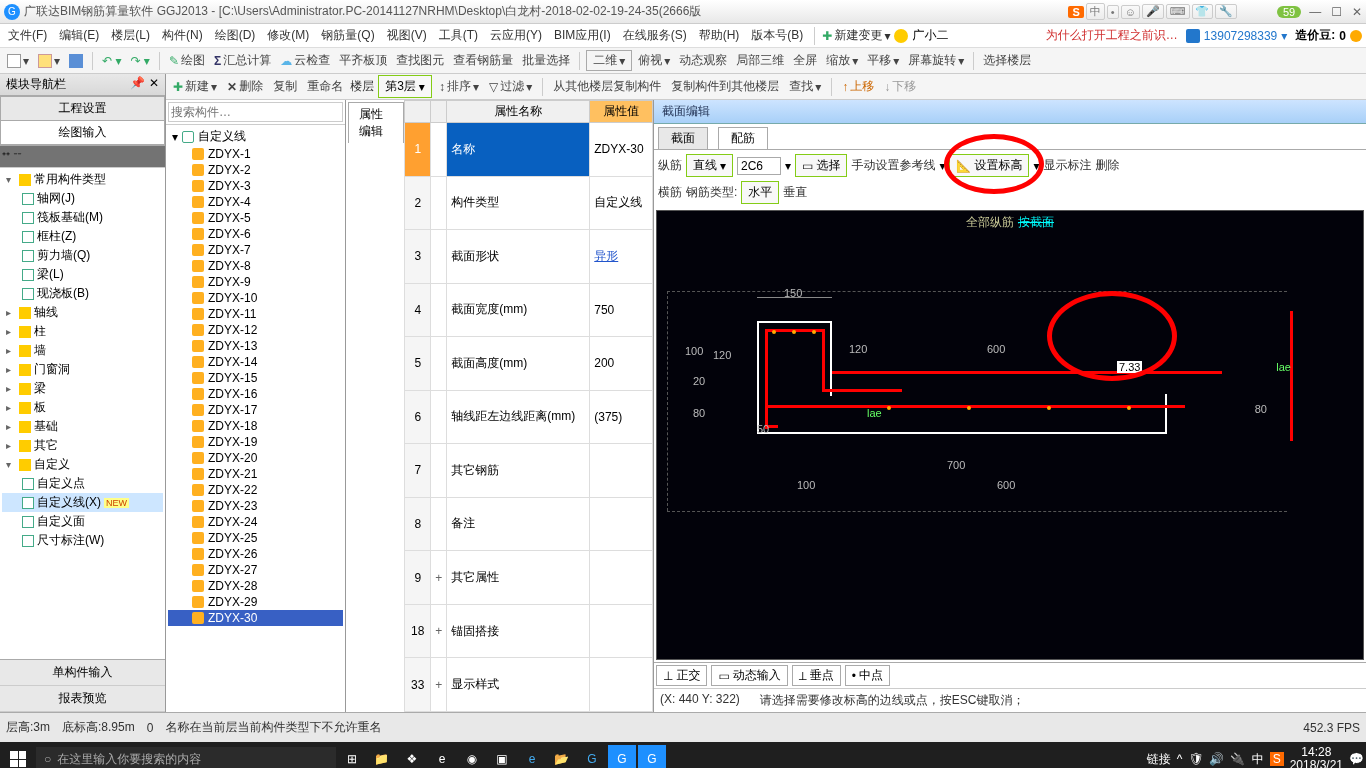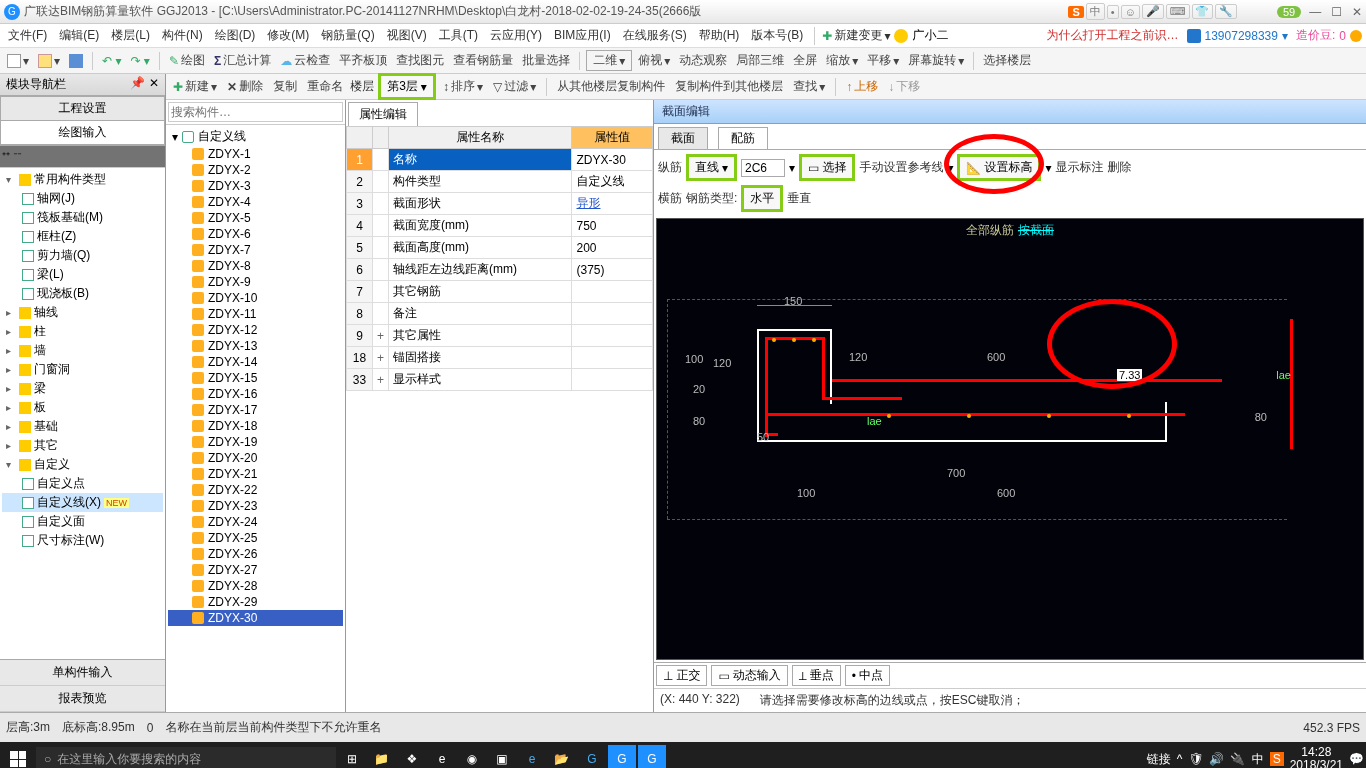--- a/index.html
+++ b/index.html
@@ -15,21 +15,21 @@
 .badge59 { background: #7fc241; color: #fff; border-radius: 6px; padding: 0 6px; font-size: 11px; margin-left: 40px; }
 
 .menubar { height: 24px; background: #fff; display: flex; align-items: center; padding: 0 4px; border-bottom: 1px solid #ddd; gap: 4px; }
 .menubar .mitem { padding: 2px 4px; color: #333; cursor: pointer; }
 .menubar .right { margin-left: auto; display: flex; align-items: center; gap: 8px; }
 .menubar .newchange { color: #333; display: flex; align-items: center; gap: 2px; }
 .menubar .usericon { width: 14px; height: 14px; background: #ffcc00; border-radius: 50%; }
 .menubar .why { color: #d03030; }
 .menubar .phone { color: #2277cc; display:flex; align-items:center; gap:4px;}
 .menubar .userbadge { width:14px; height:14px; background:#2277cc; border-radius:2px;}
-.menubar .bean { color:#ec4899; display:flex; align-items:center; gap:4px;}
+.menubar .bean { color:#000000; display:flex; align-items:center; gap:4px;font-weight:bold;}
 .menubar .beanicon { width:12px; height:12px; background:#ffaa00; border-radius:50%;}
 
 .toolbar1 { height: 26px; background: #f5f5f5; display: flex; align-items: center; padding: 0 4px; border-bottom: 1px solid #ccc; gap: 3px; }
 .tb-btn { display: flex; align-items: center; gap: 2px; padding: 2px 3px; color: #444; cursor: pointer; }
 .tb-sep { width: 1px; height: 18px; background: #ccc; margin: 0 3px; }
 .tb-ico { width: 14px; height: 14px; display: inline-block; }
 .ico-file{background:#fff;border:1px solid #999;}
 .ico-folder{background:#ffe07a;border:1px solid #c99;}
 .ico-save{background:#5a8fd6;}
 
@@ -60,41 +60,41 @@
 .comp-item.lv1 { padding-left: 4px; }
 .comp-item.lv2 { padding-left: 24px; }
 .comp-item.sel { background: #3860c4; color: #fff; }
 .comp-ico { width: 12px; height: 12px; background: #ffb020; border-radius: 2px; }
 
 .right-area { flex: 1; display: flex; flex-direction: column; }
 .context-toolbar { height: 26px; background: #f5f5f5; border-bottom: 1px solid #ccc; display: flex; align-items: center; padding: 0 4px; gap: 4px; }
 
 .content-split { flex: 1; display: flex; }
 
-.prop-panel { width: 308px; background: #fff; border-right: 1px solid #999; display: flex; flex-direction: column; }
+.prop-panel { width: 308px; background: #fff; border-right: 1px solid #999; display: flex; flex-direction: row; }
 .prop-tab { padding: 3px 10px; border: 1px solid #aaa; border-bottom: none; background: #fff; display: inline-block; margin: 2px 0 0 2px; }
 .prop-table { border-collapse: collapse; width: 100%; }
 .prop-table th { background: #f0f0f0; border: 1px solid #ccc; padding: 2px; font-weight: normal; }
 .prop-table th.val-h { background: #ffc060; }
 .prop-table td { border: 1px solid #ddd; padding: 2px 4px; }
 .prop-table tr.sel td.name { background: #0860c0; color: #fff; }
 .prop-table td.idx { text-align: center; background: #f5f5f5; width: 26px; }
 .prop-table tr.sel td.idx { background: #ffa030; color:#fff;}
 .prop-table td.exp { width: 16px; text-align: center; color: #666; cursor: pointer; }
 .prop-table a { color: #2255cc; text-decoration: underline; }
 
 .section-panel { flex: 1; background: #fff; display: flex; flex-direction: column; }
 .sec-title { background: linear-gradient(#cde4ff,#a8d0f8); padding: 3px 8px; border-bottom: 1px solid #7aa; color: #235; }
 .sec-tabs { display: flex; padding: 3px 4px 0; border-bottom: 1px solid #aaa; gap: 10px;}
 .sec-tab { padding: 2px 12px; border: 1px solid #aaa; background: #e8e8e8; cursor: pointer; border-bottom: none;}
 .sec-tab.active { background: #fff; }
 .sec-tools { padding: 4px; display: flex; flex-direction: column; gap: 4px; }
 .sec-row { display: flex; align-items: center; gap: 4px; }
 .sec-lbl { color: #333; }
-.sec-btn { border: 3px solid #84cc16; padding: 2px 6px; background: #f8f8f8; cursor: pointer; display: inline-flex; align-items: center; gap: 3px; }
+.sec-btn { border: 1px solid #84cc16; padding: 2px 6px; background: #f8f8f8; cursor: pointer; display: inline-flex; align-items: center; gap: 3px; }
 .sec-input { border: 1px solid #aaa; padding: 1px 3px; width: 44px; }
 .red-circle { position: absolute; border: 5px solid #f00; border-radius: 50%; pointer-events: none; }
 
 .canvas-area { flex: 1; background: #02020a; position: relative; margin: 2px; border: 1px solid #555; overflow: hidden; }
 .canvas-title { position: absolute; top: 2px; left: 50%; transform: translateX(-50%); color: #0c0; font-size: 14px; }
 .canvas-title .yellow { color: #cc9; }
 .canvas-title .cyan { color: #0ff; text-decoration: line-through;}
 .dim { position: absolute; color: #bbb; font-size: 11px; }
 .dim.green { color: #6f6; }
 .white-shape { position: absolute; border: 2px solid #fff; }

